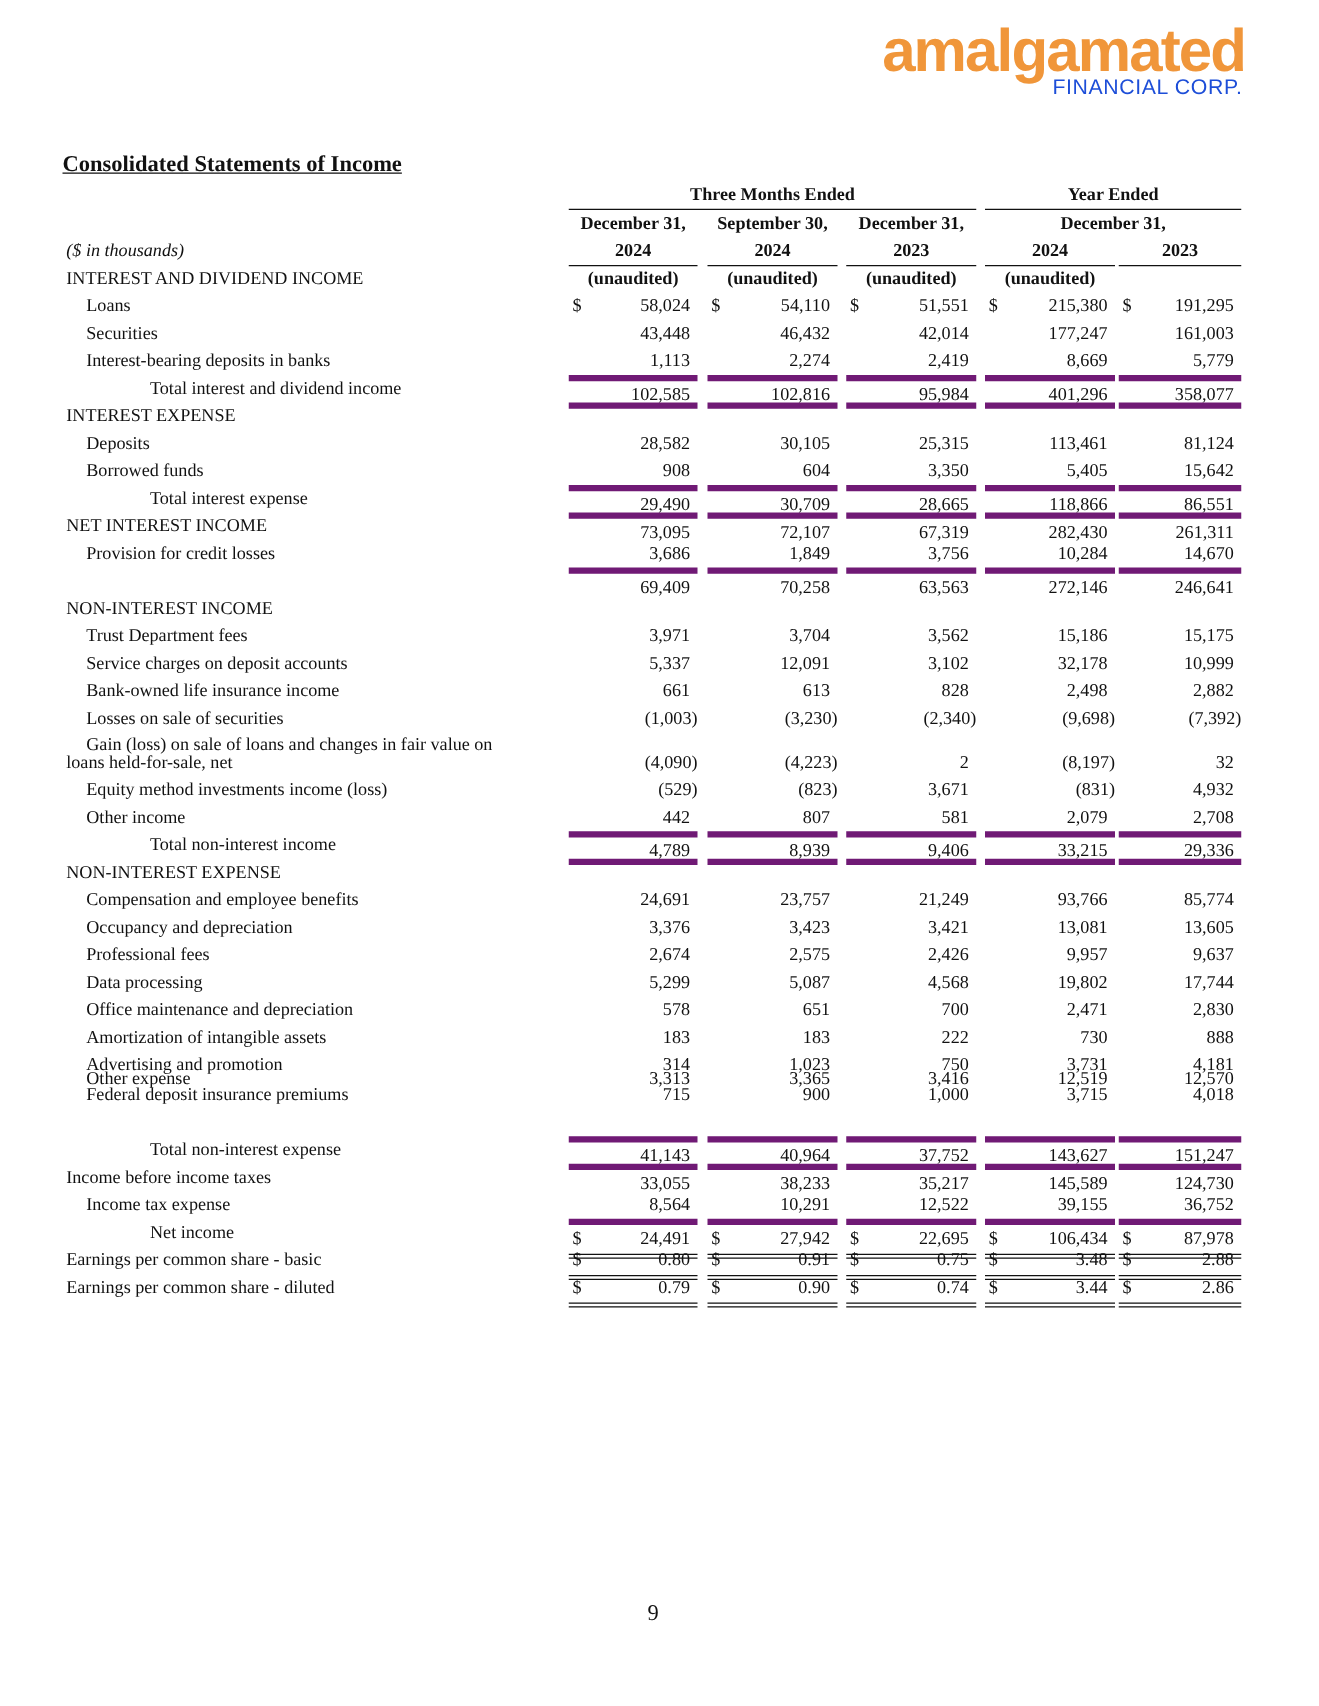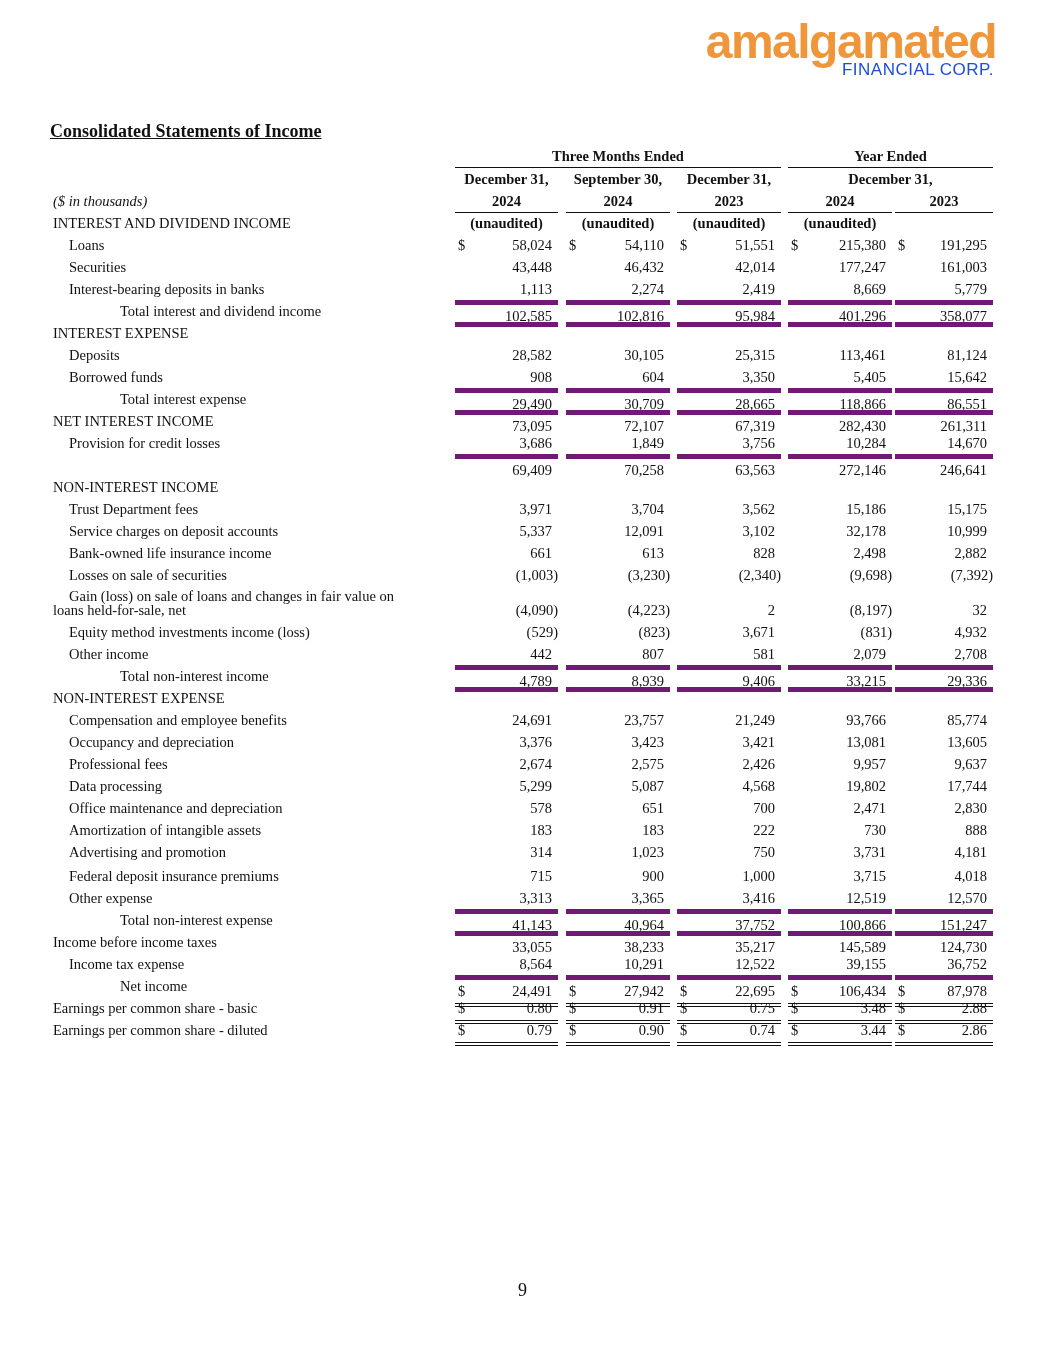--- a/index.html
+++ b/index.html
@@ -602,21 +602,21 @@
       <div class="cell c2">
         <span class="val">1,000</span>
       </div>
       <div class="cell c3">
         <span class="val">3,715</span>
       </div>
       <div class="cell c4">
         <span class="val">4,018</span>
       </div>
     </div>
-    <div class="row" style="top: 887px; padding-left: 36px;">
+    <div class="row" style="top: 852px; padding-left: 36px;">
       <span class="lbl i1">Other expense</span>
       <div class="cell c0">
         <span class="val">3,313</span>
       </div>
       <div class="cell c1">
         <span class="val">3,365</span>
       </div>
       <div class="cell c2">
         <span class="val">3,416</span>
       </div>
@@ -632,21 +632,21 @@
       <div class="cell c0 top">
         <span class="val">41,143</span>
       </div>
       <div class="cell c1 top">
         <span class="val">40,964</span>
       </div>
       <div class="cell c2 top">
         <span class="val">37,752</span>
       </div>
       <div class="cell c3 top">
-        <span class="val">100,866</span>
+        <span class="val">143,627</span>
       </div>
       <div class="cell c4 top">
         <span class="val">151,247</span>
       </div>
     </div>
     <div class="row" style="top: 931px;">
       <span class="lbl">Income before income taxes</span>
       <div class="cell c0 top">
         <span class="val">33,055</span>
       </div>

